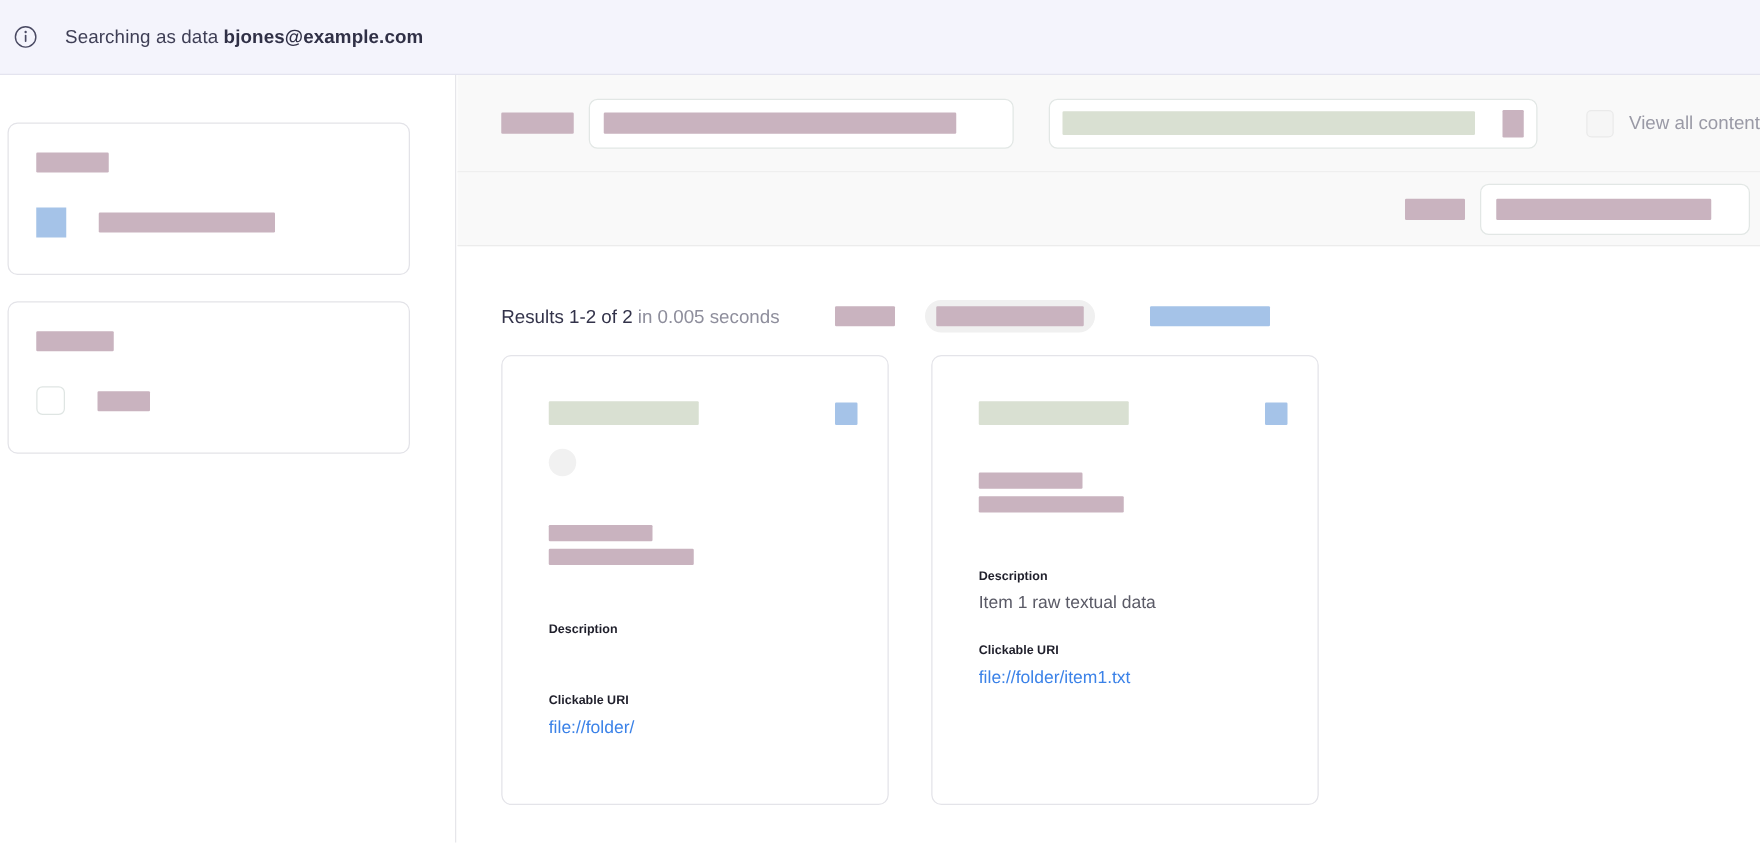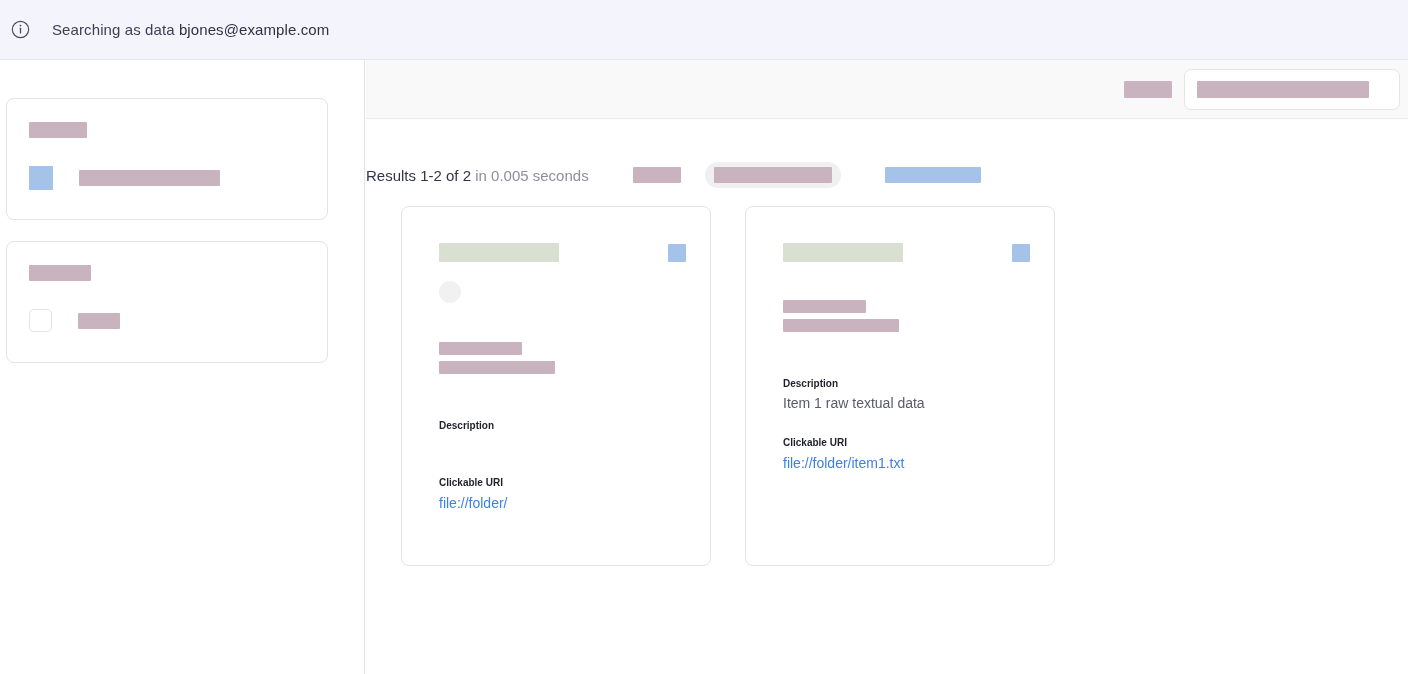--- a/index.html
+++ b/index.html
@@ -29,21 +29,21 @@
   #info-banner .info-icon {
     margin-left: 6px; width: 28px; height: 28px;
     display: flex; align-items: center; justify-content: center;
     color: #4a4a63;
   }
   #info-banner .info-icon svg { display: block; }
   #info-banner .banner-text {
     margin-left: 18px;
     font-size: 15px; color: #3e3e55; letter-spacing: .1px;
   }
-  #info-banner .banner-text b { font-weight: normal; color: #303046; }
+  #info-banner .banner-text b { font-weight: bold; color: #303046; }
 
   
   #sidebar {
     position: absolute; left: 0; top: 60px;
     width: 365px; height: 614px;
     background: #ffffff;
     border-right: 1px solid #e6e6ea;
     padding: 38px 0 0 0;
   }
   .facet-card {
@@ -110,21 +110,21 @@
     width: 22px; height: 22px; border: 1px solid #eaeaea;
     border-radius: 4px; background: #f6f6f6;
   }
   #view-all-label {
     margin-left: 12px; font-size: 15px; color: #9a9aa6; white-space: nowrap;
   }
 
   
   #results-bar {
     display: flex; align-items: center;
-    height: 52px; margin-top: 30px; text-align: right;
+    height: 52px; padding-left: 35px; margin-top: 30px; text-align: right;
   }
   #results-count { font-size: 15px; color: #33334a; white-space: nowrap; }
   #results-count .muted { color: #8e8e9c; }
 
   #results-chips { display: flex; align-items: center; margin-left: 44px; }
   #chip-plain { width: 48px; height: 16px; }
   #chip-pill {
     margin-left: 24px; background: #f0f0f0; border-radius: 13px;
     height: 26px; width: 136px;
     display: flex; align-items: center; justify-content: center;
@@ -207,20 +207,37 @@
     <div class="facet-row">
       <span class="facet-checkbox"></span>
       <span class="redact pink" id="facet-2-value"></span>
     </div>
   </div>
 
 </div>
 
 <div id="main">
 
+  <div class="toolbar-row" id="toolbar-row-1">
+    <span class="field-label redact pink"></span>
+
+    <div class="text-input" id="search-input-primary">
+      <span class="redact pink"></span>
+    </div>
+
+    <div class="text-input" id="search-input-secondary">
+      <span class="redact green"></span>
+      <span class="redact pink"></span>
+    </div>
+
+    <div id="view-all-wrap">
+      <span id="view-all-checkbox"></span>
+      <span id="view-all-label">View all content</span>
+    </div>
+  </div>
 
   <div class="toolbar-row" id="toolbar-row-2">
     <span class="field-label redact pink"></span>
     <div class="text-input" id="refine-input">
       <span class="redact pink"></span>
     </div>
   </div>
 
   <div id="results-bar">
     <span id="results-count"><span>Results 1-2 of 2</span><span class="muted"> </span><span class="muted">in 0.005 seconds</span></span>

